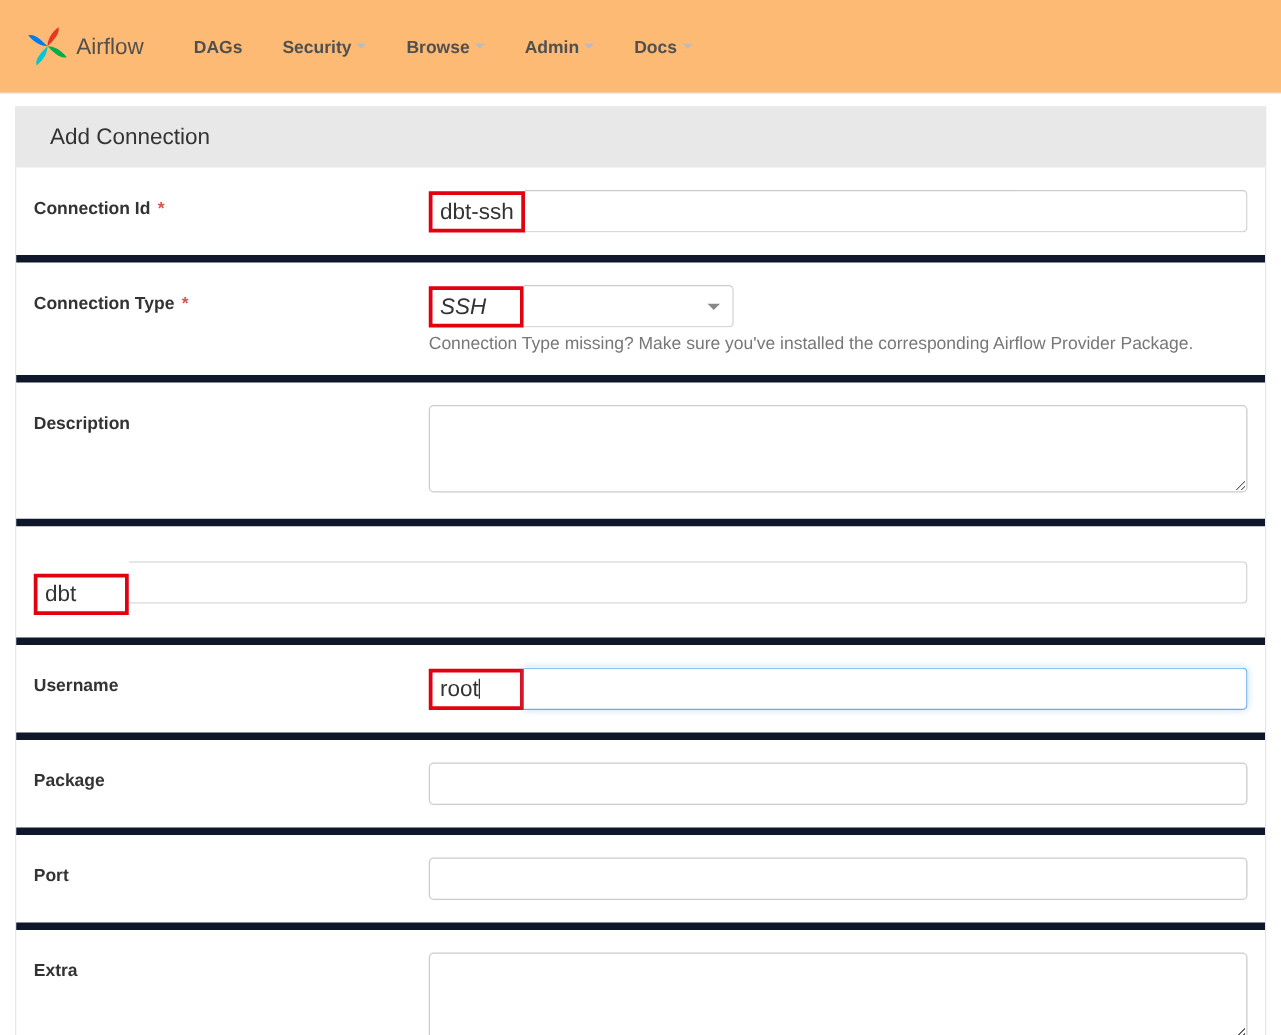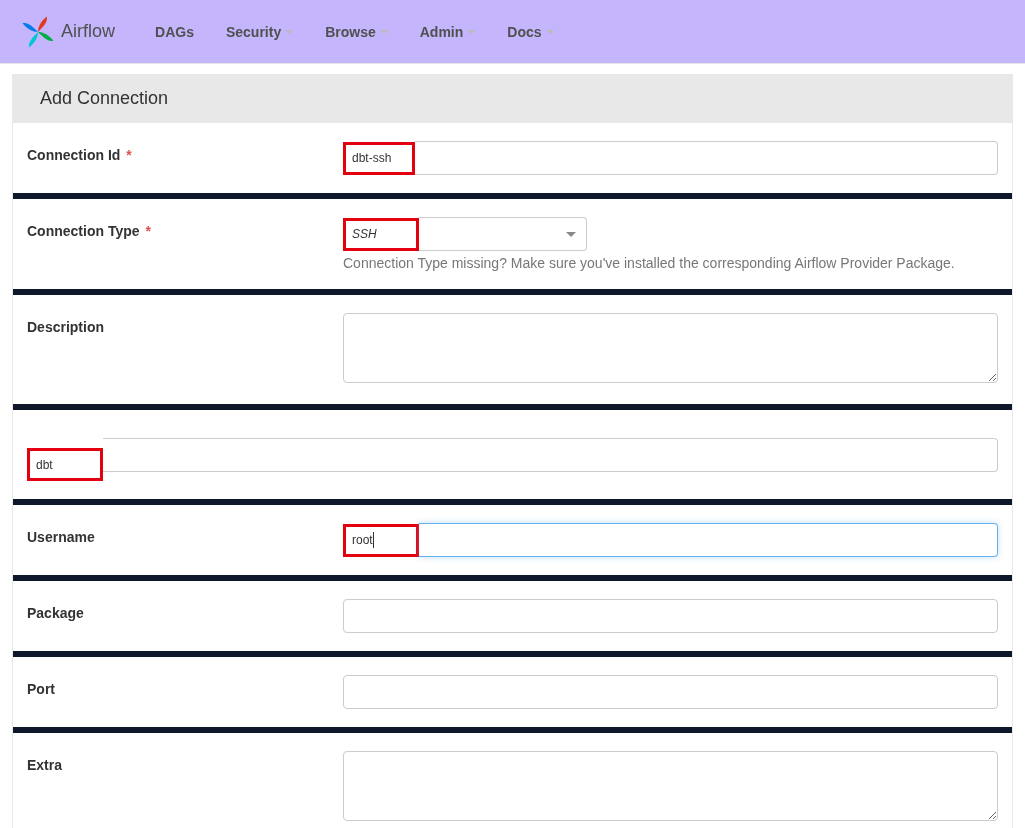--- a/index.html
+++ b/index.html
@@ -11,24 +11,24 @@
     body {
       background: #ffffff;
       width: 1025px;
       height: 828px;
       font-size: 14px;
       color: #333;
     }
     .navbar {
       display: flex;
       align-items: center;
-      height: 64px;
+      height: 75px;
       padding: 0 20px;
       border-bottom: 1px solid #e7e7e7;
-      background: #c4b5fd;
+      background: #fdba74;
     }
     .logo-wrap {
       display: flex;
       align-items: center;
       margin-right: 40px;
     }
     .logo-svg {
       width: 36px;
       height: 36px;
     }
@@ -114,21 +114,21 @@
     }
     .hl-box {
       border: 3px solid #E4010F;
       padding: 3px 6px;
       background: #fff;
       min-width: 72px;
       height: 33px;
       display: inline-flex;
       align-items: center;
       color: #333;
-      font-size: 12px;
+      font-size: 18px;
     }
     .hl-wrap {
       display: flex;
       align-items: center;
     }
     .hl-input-right {
       flex: 1;
       border: 1px solid #ccc;
       border-left: none;
       border-radius: 0 4px 4px 0;

